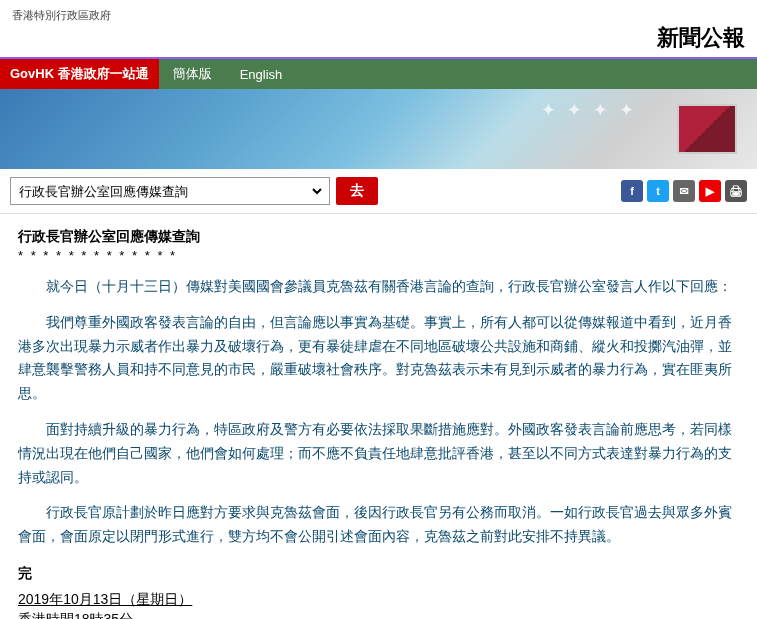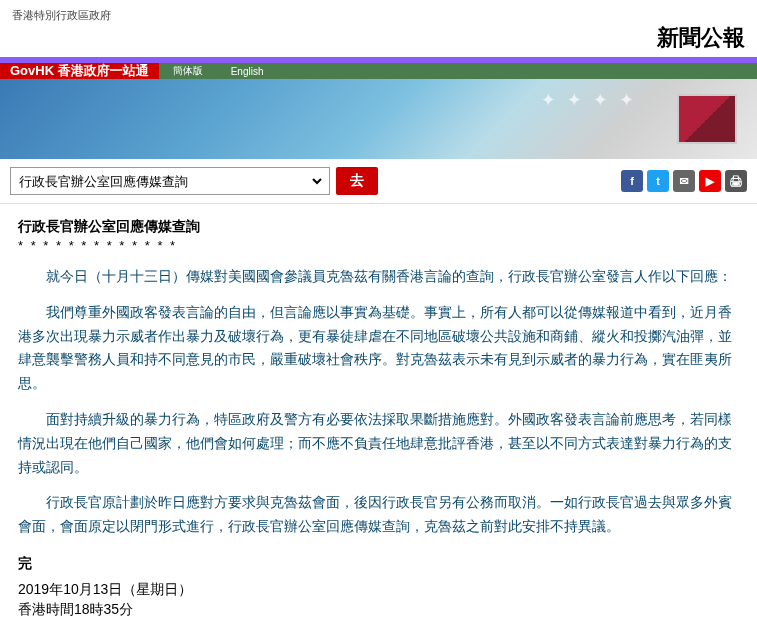--- a/index.html
+++ b/index.html
@@ -1,26 +1,26 @@
 <!DOCTYPE html>
 <html><head>
   <meta charset="utf-8">
   <style>
     * { margin: 0; padding: 0; box-sizing: border-box; }
     body { font-family: Arial, "Microsoft YaHei", sans-serif; font-size: 14px; background: #fff; width: 757px; }
 
     
-    .header { padding: 8px 12px 4px 12px; border-bottom: 6px solid #8b5cf6; }
+    .header { padding: 8px 12px 4px 12px; border-bottom: 2px solid #8b5cf6; }
     .header-sub { font-size: 11px; color: #444; }
     .header-title { font-size: 22px; font-weight: bold; color: #000; text-align: right; }
 
     
-    .nav-bar { background: #4a7c4e; display: flex; align-items: center; padding: 0; height: 16px; }
+    .nav-bar { background: #4a7c4e; display: flex; align-items: center; padding: 0; height: 30px; }
     .nav-govhk { background: #c00; color: #fff; padding: 0 10px; height: 100%; display: flex; align-items: center; font-size: 13px; font-weight: bold; }
-    .nav-link { color: #fff; padding: 0 14px; font-size: 10px; text-decoration: none; cursor: pointer; }
+    .nav-link { color: #fff; padding: 0 14px; font-size: 13px; text-decoration: none; cursor: pointer; }
 
     
     .banner {
       height: 80px;
       background: linear-gradient(135deg, #3a7ab5 0%, #5ba3d0 30%, #7dc0e0 50%, #b8dce8 65%, #d0d0d0 80%, #e8e8e8 100%);
       position: relative;
       overflow: hidden;
     }
     .banner-stars {
       position: absolute; right: 120px; top: 10px;
@@ -58,21 +58,21 @@
     .si-mail { background: #666; }
     .si-yt { background: #e00; }
     .si-print { background: #555; }
 
     
     .content { padding: 14px 18px; }
     .content-title { font-size: 14px; font-weight: bold; color: #000; margin-bottom: 2px; }
     .stars-line { font-size: 13px; letter-spacing: 2px; color: #000; margin-bottom: 12px; }
     .para { font-size: 14px; line-height: 1.7; color: #0c4a6e; margin-bottom: 12px; text-indent: 2em; }
     .end-line { font-size: 14px; font-weight: bold; margin: 16px 0 8px 0; }
-    .date-line { font-size: 14px; color: #000; margin-bottom: 2px; }
+    .date-line { font-size: 14px; color: #000; margin-bottom: 2px; text-decoration: underline; }
   </style>
 </head>
 <body>
 
 <div class="header">
   <div class="header-sub">香港特別行政區政府</div>
   <div class="header-title">新聞公報</div>
 </div>
 
 <div class="nav-bar">
@@ -101,17 +101,17 @@
     <div class="social-icon si-print">🖨</div>
   </div>
 </div>
 
 <div class="content">
   <div class="content-title">行政長官辦公室回應傳媒查詢</div>
   <div class="stars-line">* * * * * * * * * * * * *</div>
   <div class="para">就今日（十月十三日）傳媒對美國國會參議員克魯茲有關香港言論的查詢，行政長官辦公室發言人作以下回應：</div>
   <div class="para">我們尊重外國政客發表言論的自由，但言論應以事實為基礎。事實上，所有人都可以從傳媒報道中看到，近月香港多次出現暴力示威者作出暴力及破壞行為，更有暴徒肆虐在不同地區破壞公共設施和商鋪、縱火和投擲汽油彈，並肆意襲擊警務人員和持不同意見的市民，嚴重破壞社會秩序。對克魯茲表示未有見到示威者的暴力行為，實在匪夷所思。</div>
   <div class="para">面對持續升級的暴力行為，特區政府及警方有必要依法採取果斷措施應對。外國政客發表言論前應思考，若同樣情況出現在他們自己國家，他們會如何處理；而不應不負責任地肆意批評香港，甚至以不同方式表達對暴力行為的支持或認同。</div>
-  <div class="para">行政長官原計劃於昨日應對方要求與克魯茲會面，後因行政長官另有公務而取消。一如行政長官過去與眾多外賓會面，會面原定以閉門形式進行，行政長官辦公室回應傳媒查詢，克魯茲之前對此安排不持異議。</div>
+  <div class="para">行政長官原計劃於昨日應對方要求與克魯茲會面，後因行政長官另有公務而取消。一如行政長官過去與眾多外賓會面，會面原定以閉門形式進行，雙方均不會公開引述會面內容，克魯茲之前對此安排不持異議。</div>
   <div class="end-line">完</div>
   <div class="date-line">2019年10月13日（星期日）</div>
   <div class="date-line">香港時間18時35分</div>
 </div>
 
 </body></html>

